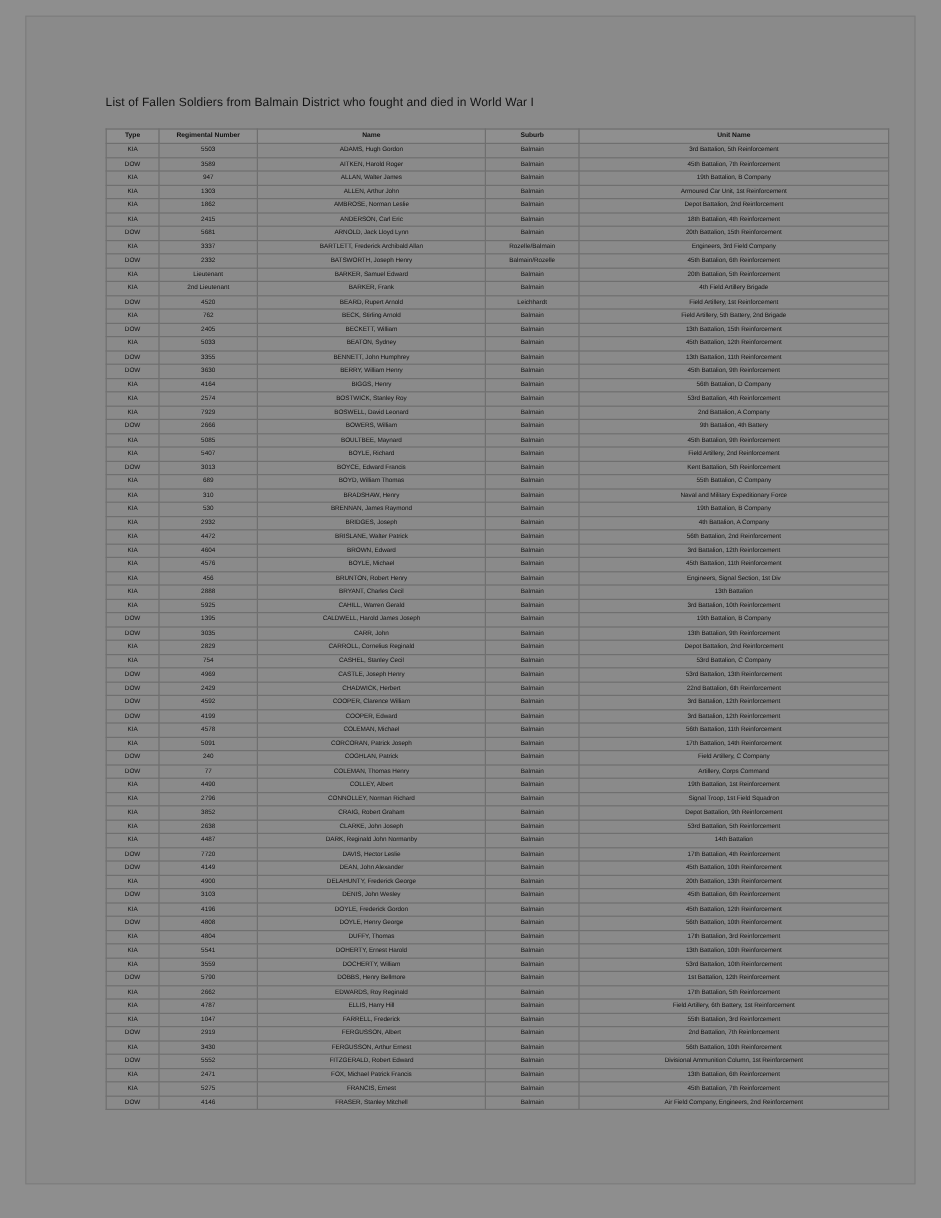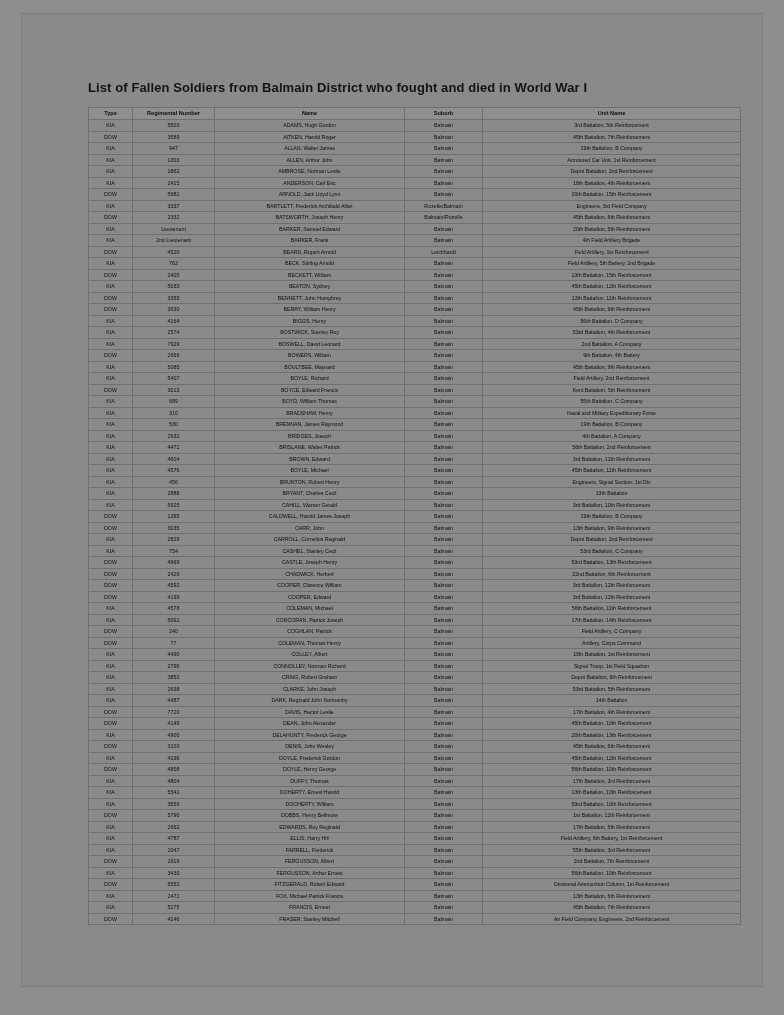--- a/index.html
+++ b/index.html
@@ -23,22 +23,22 @@
     top: 14px;
     width: 740px;
     height: 972px;
     background: #8a8a8a;
     box-shadow: 0 0 0 1px #7c7c7c;
   }
   .doc-title {
     position: absolute;
     left: 66px;
     top: 66px;
-    font-size: 13px;
-    font-weight: bold;
+    font-size: 10px;
+    font-weight: normal;
     color: #141414;
     letter-spacing: 0.1px;
     white-space: nowrap;
   }
   table.roll {
     position: absolute;
     left: 66px;
     top: 93px;
     width: 652px;
     border-collapse: collapse;

